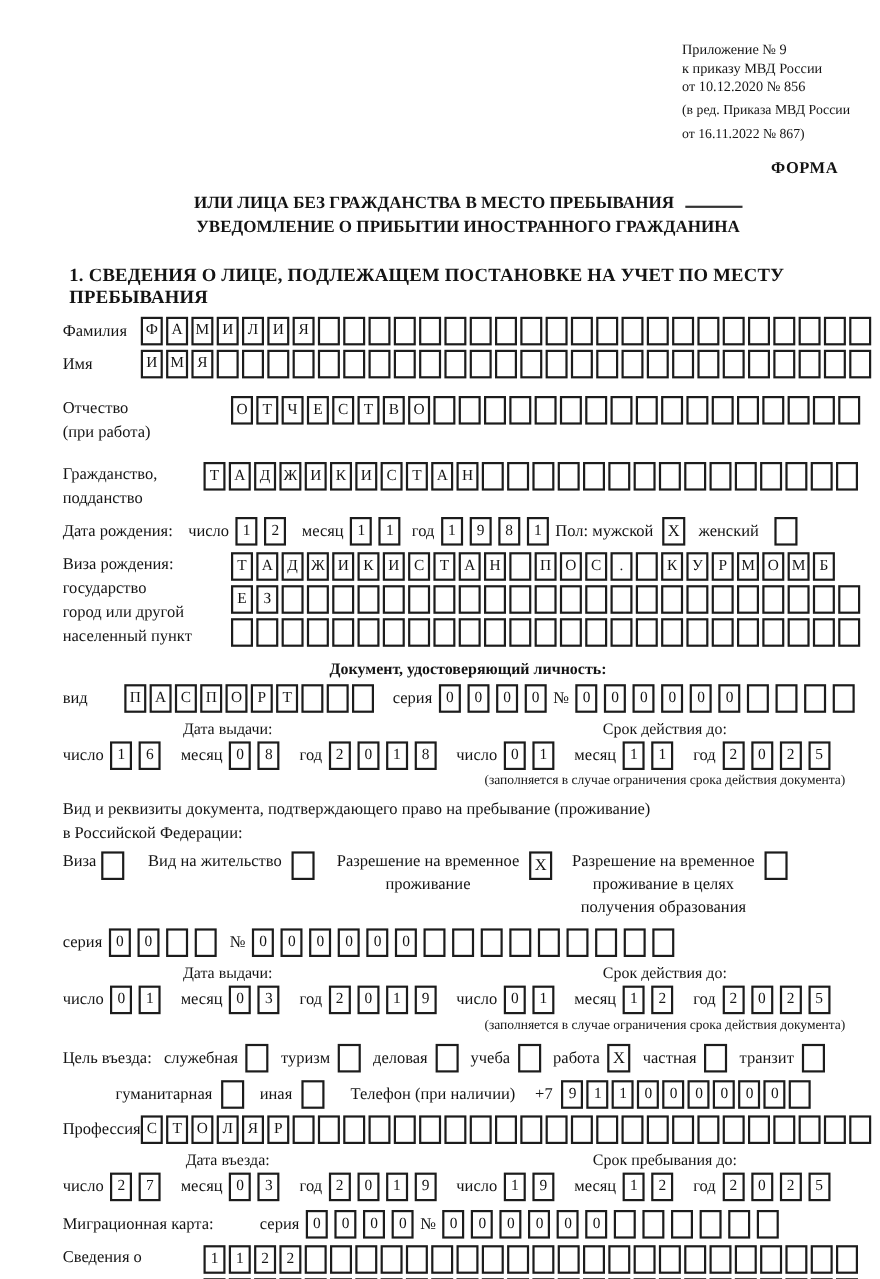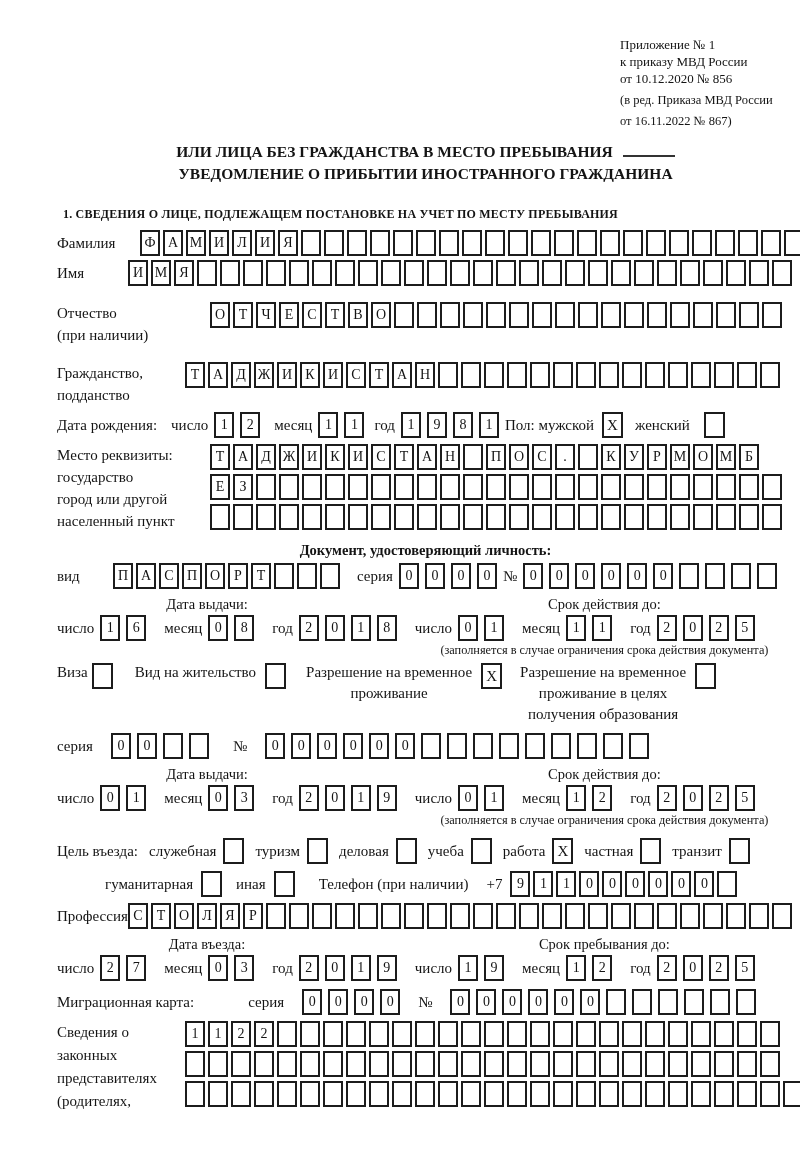--- a/index.html
+++ b/index.html
@@ -5,21 +5,21 @@
   html,body{margin:0;padding:0;}
   body{width:800px;height:1163px;background:#ffffff;color:#141414;
        font-family:"Liberation Serif", serif;font-size:15px;overflow:hidden;}
   .page{box-sizing:border-box;width:800px;height:1163px;padding:36px 6px 0 57px;position:relative;}
   
   .appendix{margin-left:563px;font-size:13px;line-height:17px;}
   .appendix .ed{font-size:12.5px;margin-top:5px;line-height:16px;}
   .forma{font-weight:bold;text-align:right;padding-right:32px;font-size:15px;margin-top:16px;letter-spacing:.5px;}
   .title{text-align:center;font-weight:bold;font-size:15.5px;line-height:22px;margin-top:12px;}
   .blankline{display:inline-block;width:52px;border-bottom:2px solid #333;margin-left:10px;vertical-align:baseline;}
-  .sect{font-weight:bold;font-size:12px;margin-top:22px;margin-left:6px;letter-spacing:.2px;}
+  .sect{font-weight:bold;font-size:17px;margin-top:22px;margin-left:6px;letter-spacing:.2px;}
   
   .row{display:flex;align-items:center;margin-top:4px;}
   .rowtop{display:flex;align-items:flex-start;margin-top:16px;}
   .lbl{flex:0 0 auto;line-height:20px;}
   .w71{width:71px;}.w128{width:128px;}.w153{width:153px;}.w56{width:56px;}
   .ml{line-height:22px;}
   
   .cells{display:inline-flex;flex-wrap:nowrap;}
   .cell{box-sizing:border-box;display:inline-block;width:20px;height:26px;border:2px solid #1c1c1c;
         margin-right:3px;text-align:center;font-size:14px;line-height:22px;background:#fff;flex:0 0 auto;}
@@ -49,35 +49,36 @@
   .purp{display:flex;align-items:center;margin-top:10px;flex-wrap:nowrap;}
   .purp .cbox{margin-left:7px;}
   .purp .it{margin-left:11px;white-space:nowrap;}
   .purp2{display:flex;align-items:center;margin-top:7px;margin-left:48px;}
   .gap8{margin-left:8px;}
   
   .repr{display:flex;align-items:flex-start;margin-top:6px;}
   .replbl{flex:0 0 128px;line-height:23px;}
   .repcells{flex:1 1 auto;}
   .mt6{margin-top:6px;}
-  .mt8{margin-top:8px;gap:12px;}
+  .mt8{margin-top:8px;}
 </style>
 </head>
 <body>
 
 <div class="page">
 
   <div class="appendix">
-    <div>Приложение № 1</div>
+    <div>Приложение № 9</div>
     <div>к приказу МВД России</div>
     <div>от 10.12.2020 № 856</div>
     <div class="ed">(в ред. Приказа МВД России</div>
     <div class="ed">от 16.11.2022 № 867)</div>
   </div>
 
+  <div class="forma">ФОРМА</div>
 
   <div class="title">
     <div><span>ИЛИ ЛИЦА БЕЗ ГРАЖДАНСТВА В МЕСТО ПРЕБЫВАНИЯ</span><span class="blankline"></span></div>
     <div>УВЕДОМЛЕНИЕ О ПРИБЫТИИ ИНОСТРАННОГО ГРАЖДАНИНА</div>
   </div>
 
   <div class="sect">1. СВЕДЕНИЯ О ЛИЦЕ, ПОДЛЕЖАЩЕМ ПОСТАНОВКЕ НА УЧЕТ ПО МЕСТУ ПРЕБЫВАНИЯ</div>
 
   <div class="row mt8">
     <div class="lbl w71">Фамилия</div>
@@ -145,21 +146,21 @@
         <span class="cell"></span>
         <span class="cell"></span>
         <span class="cell"></span>
         <span class="cell"></span>
       </div>
   </div>
 
   <div class="rowtop">
     <div class="lbl w153 ml">
       <div>Отчество</div>
-      <div>(при наличии)</div>
+      <div>(при работа)</div>
     </div>
     <div class="cells">
         <span class="cell">О</span>
         <span class="cell">Т</span>
         <span class="cell">Ч</span>
         <span class="cell">Е</span>
         <span class="cell">С</span>
         <span class="cell">Т</span>
         <span class="cell">В</span>
         <span class="cell">О</span>
@@ -238,21 +239,21 @@
         <span class="cell">1</span>
       </span>
     <span>Пол: мужской</span>
     <span class="cbox gap8">X</span>
     <span class="gap8" style="margin-left:12px">женский</span>
     <span class="cbox" style="margin-left:14px"></span>
   </div>
 
   <div class="rowtop mt6">
     <div class="lbl w153 ml">
-      <div>Место реквизиты:</div>
+      <div>Виза рождения:</div>
       <div>государство</div>
       <div>город или другой</div>
       <div>населенный пункт</div>
     </div>
     <div>
       <div class="cells crow">
           <span class="cell">Т</span>
           <span class="cell">А</span>
           <span class="cell">Д</span>
           <span class="cell">Ж</span>
@@ -413,20 +414,24 @@
             <span class="cell">2</span>
             <span class="cell">0</span>
             <span class="cell">2</span>
             <span class="cell">5</span>
           </span>
       </div>
       <div class="dnote">(заполняется в случае ограничения срока действия документа)</div>
     </div>
   </div>
 
+  <div class="intro">
+    <div>Вид и реквизиты документа, подтверждающего право на пребывание (проживание)</div>
+    <div>в Российской Федерации:</div>
+  </div>
 
   <div class="opts">
     <div class="opt">
       <span class="optlines">Виза</span>
       <span class="cbox" style="margin-left:4px"></span>
     </div>
     <div class="opt" style="margin-left:22px">
       <span class="optlines">Вид на жительство</span>
       <span class="cbox"></span>
     </div>

